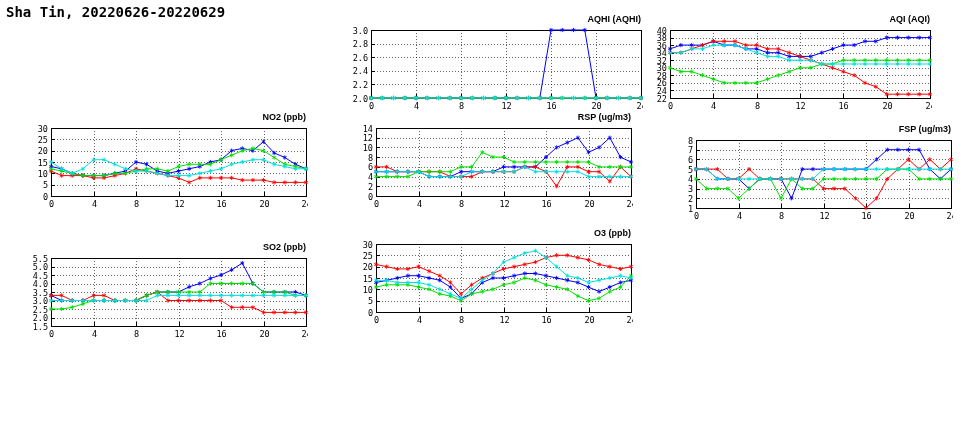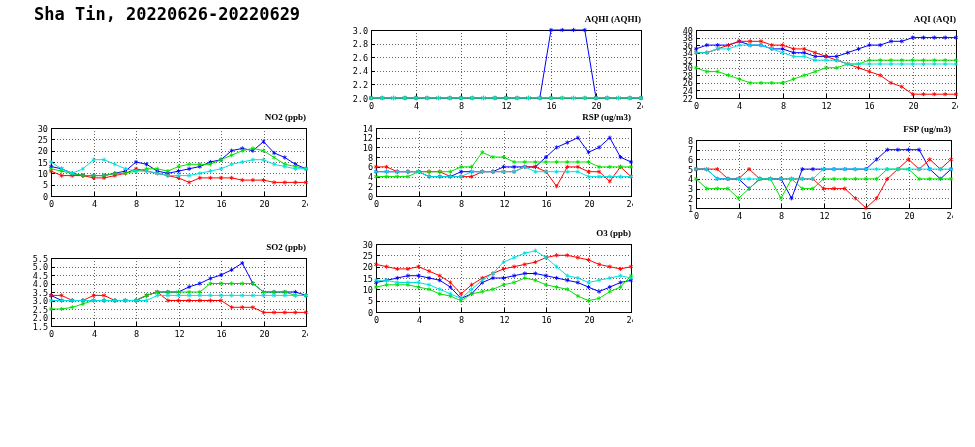--- a/index.html
+++ b/index.html
@@ -6,28 +6,28 @@
   body{
     width:975px;height:447px;background:#ffffff;
     font-family:"DejaVu Sans Mono", monospace;
     color:#000;
     position:relative;
     overflow:hidden;
   }
   .title{
     position:absolute;left:6px;top:4px;
     font-family:"DejaVu Sans Mono", monospace;
-    font-size:17px;font-weight:bold;letter-spacing:0px;margin-left:28px;
+    font-size:14px;font-weight:bold;letter-spacing:0px;
   }
   .panel{position:absolute;}
   .panel .plot{position:absolute;left:0;top:0;}
   .panel .ptitle{
     position:absolute;right:2px;top:-12px;
     font-size:9px;font-weight:bold;
-    font-family:Liberation Serif, serif;
+    font-family:Liberation Sans, sans-serif;
     white-space:nowrap;
   }
   svg{display:block;}
   .axislabel{font-family:"DejaVu Sans Mono", monospace;font-size:8.5px;fill:#000;}
 </style>
 </head>
 <body>
 
 <div class="title">Sha Tin, 20220626-20220629</div>
 
@@ -574,21 +574,21 @@
         </g>
         <g stroke="#00e0e0" stroke-width="0.9" shape-rendering="geometricPrecision">
           <line x1="298.0" y1="74.1" x2="298.0" y2="69.9"></line>
           <line x1="296.2" y1="73.0" x2="299.8" y2="71.0"></line>
           <line x1="296.2" y1="71.0" x2="299.8" y2="73.0"></line>
         </g>
       </svg>
     </div>
 </div>
 
-<div class="panel" id="p-aqi" style="left:668px;top:26px;width:290px;height:86px;">
+<div class="panel" id="p-aqi" style="left:642px;top:26px;width:290px;height:86px;">
   <div class="ptitle">AQI (AQI)</div>
   <div class="plot">
       <svg width="290" height="86" shape-rendering="crispEdges">
         <line x1="28" y1="72.5" x2="288" y2="72.5" stroke="#000" stroke-width="0.6" stroke-dasharray="1,2"></line>
         <line x1="28" y1="64.94444444444444" x2="288" y2="64.94444444444444" stroke="#000" stroke-width="0.6" stroke-dasharray="1,2"></line>
         <line x1="28" y1="57.388888888888886" x2="288" y2="57.388888888888886" stroke="#000" stroke-width="0.6" stroke-dasharray="1,2"></line>
         <line x1="28" y1="49.833333333333336" x2="288" y2="49.833333333333336" stroke="#000" stroke-width="0.6" stroke-dasharray="1,2"></line>
         <line x1="28" y1="42.27777777777778" x2="288" y2="42.27777777777778" stroke="#000" stroke-width="0.6" stroke-dasharray="1,2"></line>
         <line x1="28" y1="34.72222222222222" x2="288" y2="34.72222222222222" stroke="#000" stroke-width="0.6" stroke-dasharray="1,2"></line>
         <line x1="28" y1="27.16666666666667" x2="288" y2="27.16666666666667" stroke="#000" stroke-width="0.6" stroke-dasharray="1,2"></line>

